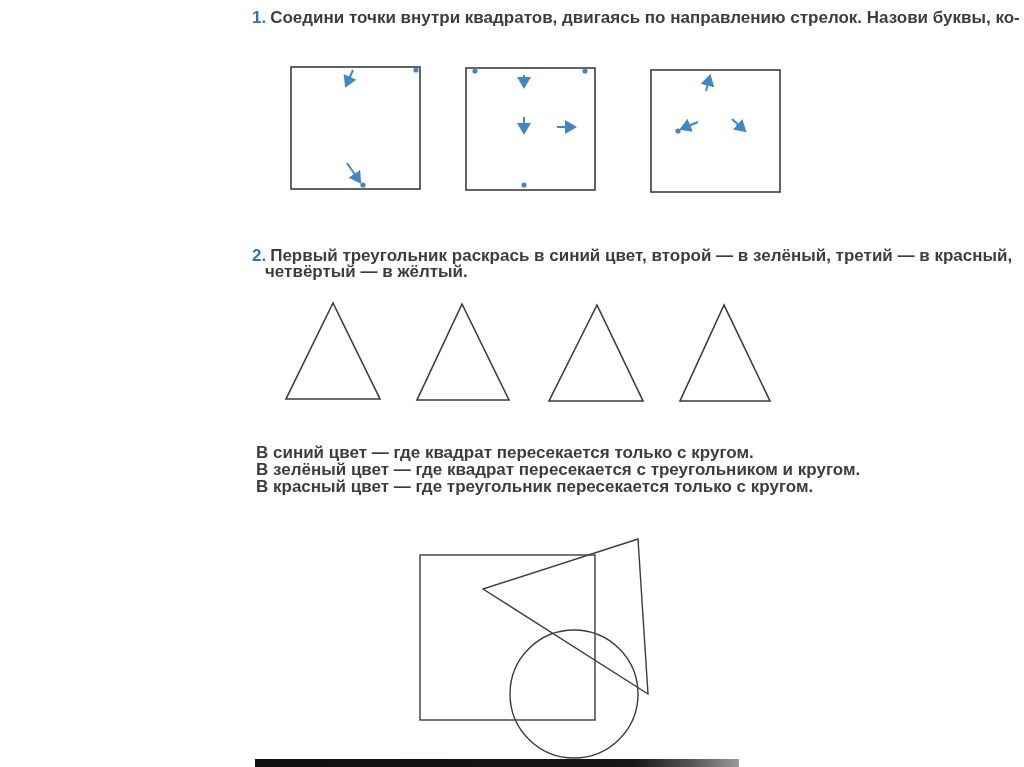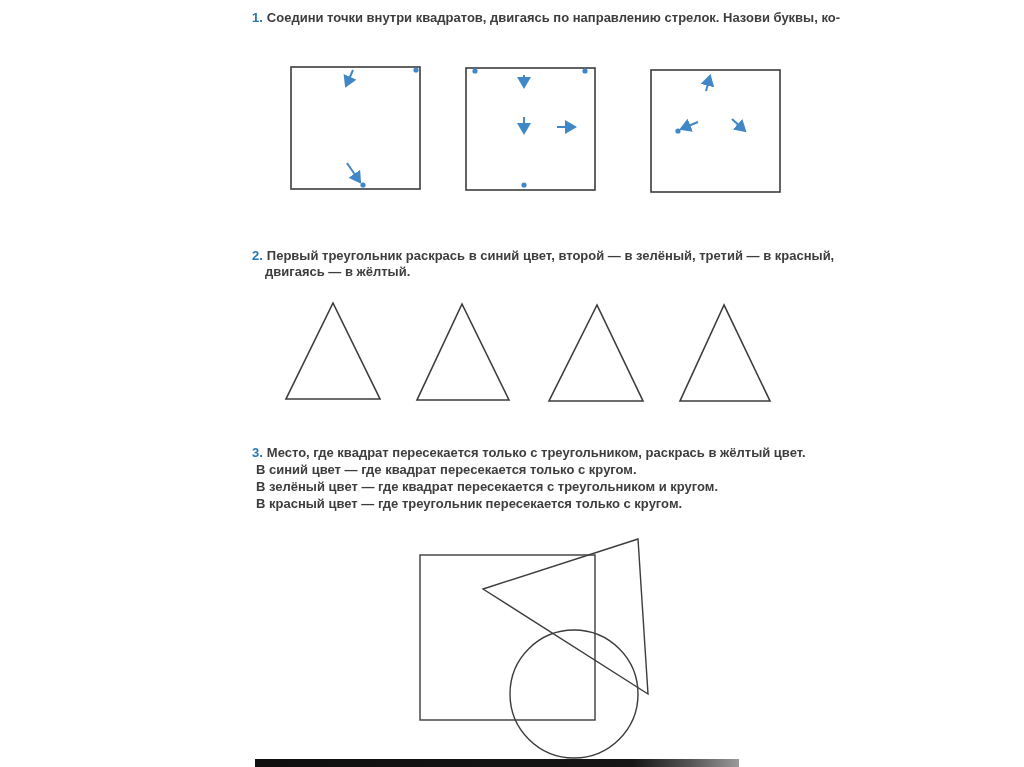--- a/index.html
+++ b/index.html
@@ -7,21 +7,21 @@
     position: relative;
     width: 1024px;
     height: 767px;
     background: #ffffff;
     font-family: "Liberation Sans", sans-serif;
     color: #3a3a3a;
     overflow: hidden;
   }
   .task {
     position: absolute;
-    font-size: 13px;
+    font-size: 17px;
     line-height: 15.5px;
     font-weight: bold;
     color: #3d3d3d;
   }
   .task .line { white-space: nowrap; }
   .task .cont { padding-left: 13px; }
   .task3 .cont { padding-left: 4px; }
   .task3 .line { line-height: 17px; }
   .num { color: #2878b0; margin-right: 4px; }
   svg { position: absolute; display: block; }
@@ -84,40 +84,37 @@
     <line class="mark" x1="56" y1="22" x2="60" y2="7" marker-end="url(#ah3)"></line>
     <line class="mark" x1="48" y1="53" x2="31" y2="60" marker-end="url(#ah3)"></line>
     <line class="mark" x1="82" y1="50" x2="95" y2="62" marker-end="url(#ah3)"></line>
     <circle class="dot" cx="28" cy="62" r="2.6"></circle>
   </svg>
 
   <div class="task" style="left:252px; top:248px; width:620px;">
     <div class="line">
       <span class="num">2.</span><span>Первый треугольник раскрась в синий цвет, второй — в зелёный, третий — в красный,</span>
     </div>
-    <div class="line cont">двигаясь — в жёлтый.</div>
+    <div class="line cont">четвёртый — в жёлтый.</div>
   </div>
 
   <svg style="left:282px; top:299px;" width="102" height="104" viewBox="0 0 102 104">
     <polygon class="shape" points="51,4 4,100 98,100"></polygon>
   </svg>
   <svg style="left:412px; top:300px;" width="102" height="104" viewBox="0 0 102 104">
     <polygon class="shape" points="50,4 5,100 97,100"></polygon>
   </svg>
   <svg style="left:545px; top:301px;" width="102" height="104" viewBox="0 0 102 104">
     <polygon class="shape" points="52,4 4,100 98,100"></polygon>
   </svg>
   <svg style="left:676px; top:301px;" width="98" height="104" viewBox="0 0 98 104">
     <polygon class="shape" points="48,4 4,100 94,100"></polygon>
   </svg>
 
   <div class="task task3" style="left:252px; top:444px; width:640px;">
-    <div class="line">
-      <span class="num">3.</span><span>Место, где квадрат пересекается только с треугольником, раскрась в жёлтый цвет.</span>
-    </div>
     <div class="line cont">В синий цвет — где квадрат пересекается только с кругом.</div>
     <div class="line cont">В зелёный цвет — где квадрат пересекается с треугольником и кругом.</div>
     <div class="line cont">В красный цвет — где треугольник пересекается только с кругом.</div>
   </div>
 
   <svg style="left:408px; top:532px;" width="345" height="233" viewBox="0 0 345 233">
     <rect class="shape" x="12" y="23" width="175" height="165" style="stroke-width:1.4"></rect>
     <polygon class="shape" points="230,7 75,57 240,162" style="stroke-width:1.4"></polygon>
     <circle class="shape" cx="166" cy="162" r="64" style="stroke-width:1.4"></circle>
   </svg>

